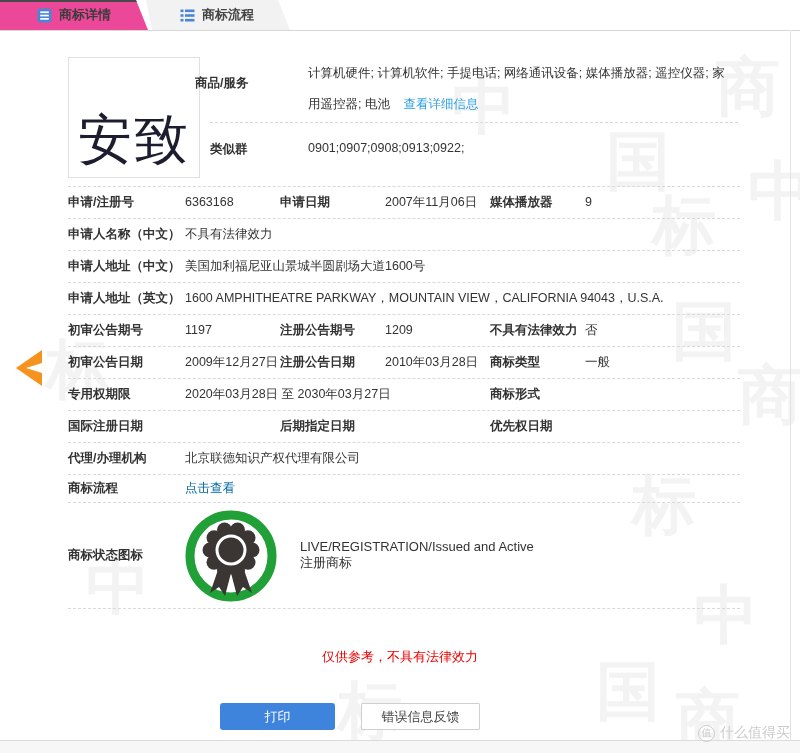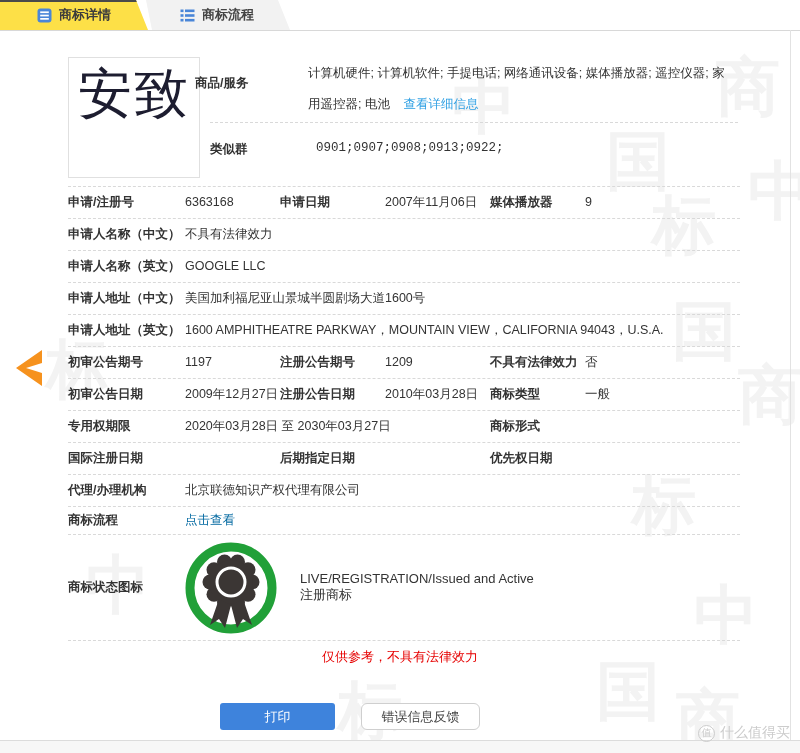--- a/index.html
+++ b/index.html
@@ -18,52 +18,52 @@
   .w13{left:86px;top:542px;} .w14{left:338px;top:668px;}
 
   .content { position:relative; z-index:1; }
 
   
   .tabbar { position:absolute; left:0; top:0; width:800px; height:30px; }
   .tabbar-line { position:absolute; left:0; top:30px; width:800px; height:1px; background:#d8d8d8; }
   .tab { position:absolute; top:0; height:30px; display:flex; align-items:center;
          justify-content:center; gap:7px; font-size:13px; font-weight:bold; color:#3c3c3c;
          cursor:pointer; }
-  .tab-detail { left:0; width:148px; background:#fde047;
+  .tab-detail { left:0; width:148px; background:#ec4899;
          clip-path:polygon(0 0,136px 0,148px 30px,0 30px); z-index:3; }
   .tab-detail .tab-topline { position:absolute; left:0; top:0; width:137px; height:2px; background:#4a4a4a; }
   .tab-process { left:144px; width:146px; background:#f2f2f2; color:#444;
          clip-path:polygon(2px 0,134px 0,146px 30px,8px 30px); z-index:2; }
   .tab-icon { width:15px; height:15px; flex:0 0 auto; }
 
   
   .card-right-border { position:absolute; left:790px; top:30px; width:1px; height:710px; background:#e2e2e2; }
   .card-bottom-border { position:absolute; left:0; top:740px; width:800px; height:1px; background:#dcdcdc; }
   .bottom-strip { position:absolute; left:0; top:741px; width:800px; height:12px; background:#f7f7f7; }
 
   
   .side-arrow { position:absolute; left:12px; top:348px; width:34px; height:40px; cursor:pointer; }
 
   
   .mark-box { position:absolute; left:68px; top:57px; width:132px; height:121px;
-      border:1px solid #e0e0e0; background:transparent; display:flex; align-items:flex-start;
+      border:1px solid #e0e0e0; background:transparent; display:flex; align-items:flex-end;
       justify-content:center; }
   .mark-text { font-family:"DejaVu Serif","Liberation Serif",serif; font-size:54px;
       color:#1d1d30; letter-spacing:2px; }
 
   
   .f-label { font-weight:bold; font-size:12.5px; color:#333; white-space:nowrap; }
   .f-value { font-size:12.5px; color:#333; }
   .goods-label { position:absolute; left:195px; top:75px; }
   .goods-value { position:absolute; left:308px; top:58px; width:424px; line-height:31px; }
   .detail-link { color:#2b9ee3; cursor:pointer; text-decoration:none; margin-left:10px; white-space:nowrap; }
   .divider-dashed { position:absolute; left:210px; top:122px; width:528px; height:0;
       border-top:1px dashed #d9d9d9; }
   .similar-label { position:absolute; left:210px; top:141px; }
-  .similar-value { position:absolute; left:316px; top:141px;font-family:Liberation Mono, monospace; }
+  .similar-value { position:absolute; left:308px; top:141px; }
 
   
   .rows { position:absolute; left:68px; top:186px; width:672px; border-top:1px dashed #d9d9d9; }
   .row { display:flex; height:32px; line-height:31px; border-bottom:1px dashed #d9d9d9;
          white-space:nowrap; }
   .c-l1 { width:117px; } .c-v1 { width:95px; } .c-l2 { width:105px; }
   .c-v2 { width:105px; } .c-l3 { width:95px; } .c-v3 { flex:1; }
   .c-wide { width:305px; }
   .link { color:#0369a1; cursor:pointer; }
 
@@ -72,21 +72,21 @@
   .badge-wrap { width:92px; height:92px; margin-right:23px; }
   .status-text { display:flex; flex-direction:column; font-size:13px; color:#333; }
 
   
   .disclaimer { position:absolute; left:0; top:648px; width:800px; text-align:center;
       color:#e60000; font-size:13px; }
   .btn-print { position:absolute; left:220px; top:703px; width:115px; height:27px;
       background:#3e83dc; color:#fff; border:none; border-radius:3px; font-size:13px;
       cursor:pointer; font-family:inherit; }
   .btn-feedback { position:absolute; left:361px; top:703px; width:119px; height:27px;
-      background:#fff; color:#444; border:1px solid #cfcfcf; border-radius:6px; font-size:13px;
+      background:#fff; color:#444; border:1px solid #cfcfcf; border-radius:1px; font-size:13px;
       cursor:pointer; font-family:inherit; }
 
   
   .site-wm { position:absolute; right:10px; top:724px; display:flex; align-items:center;
       gap:5px; color:#cccccc; font-size:14px; z-index:2; }
   .site-wm-logo { width:17px; height:17px; border:1.5px solid #cccccc; border-radius:50%;
       display:flex; align-items:center; justify-content:center; font-size:10px; }
 </style>
 </head>
 <body>
@@ -167,24 +167,20 @@
         <div class="c-v2 f-value">2007年11月06日</div>
         <div class="c-l3 f-label">媒体播放器</div>
         <div class="c-v3 f-value">9</div>
       </div>
 
       <div class="row">
         <div class="c-l1 f-label">申请人名称（中文）</div>
         <div class="c-v3 f-value">不具有法律效力</div>
       </div>
 
-      <div class="row">
-        <div class="c-l1 f-label">申请人名称（英文）</div>
-        <div class="c-v3 f-value">GOOGLE LLC</div>
-      </div>
 
       <div class="row">
         <div class="c-l1 f-label">申请人地址（中文）</div>
         <div class="c-v3 f-value">美国加利福尼亚山景城半圆剧场大道1600号</div>
       </div>
 
       <div class="row">
         <div class="c-l1 f-label">申请人地址（英文）</div>
         <div class="c-v3 f-value">1600 AMPHITHEATRE PARKWAY，MOUNTAIN VIEW，CALIFORNIA 94043，U.S.A.</div>
       </div>

